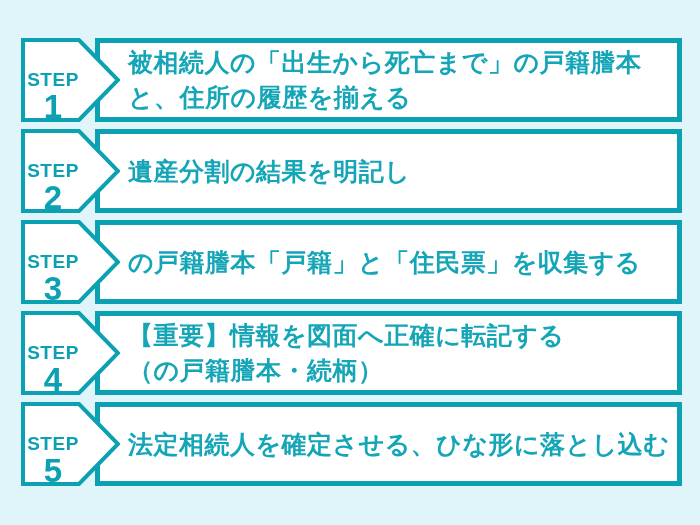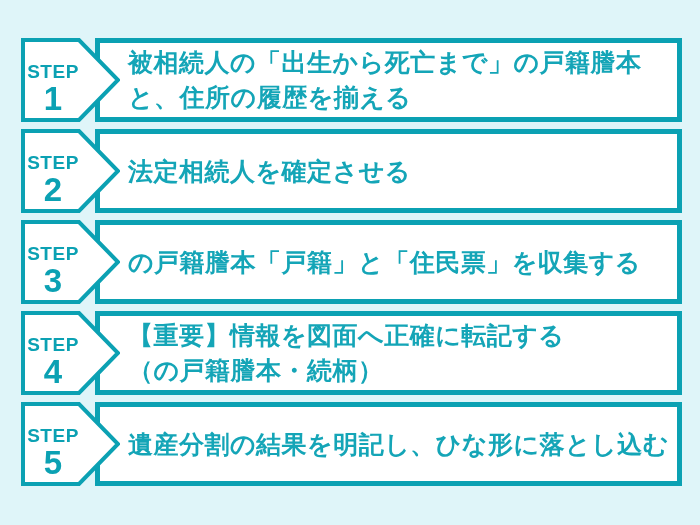--- a/index.html
+++ b/index.html
@@ -53,21 +53,21 @@
     z-index:2;
     color:var(--teal);
   }
   .step-badge svg{
     position:absolute;left:0;top:0;
     width:100%;height:100%;
     display:block;
   }
   .badge-text{
     position:absolute;
-    left:0;top:8px;
+    left:0;top:16px;
     width:64px;height:100%;
     display:flex;flex-direction:column;
     align-items:center;justify-content:center;
     gap:1px;
   }
   .badge-step{
     font-size:19px;
     font-weight:bold;
     line-height:1;
     letter-spacing:0.5px;
@@ -106,21 +106,21 @@
       <div class="step-badge">
         <svg viewBox="0 0 99 84" preserveAspectRatio="none">
           <polygon points="2,2 58,2 97,42 58,82 2,82" fill="#ffffff" stroke="currentColor" stroke-width="4" stroke-linejoin="miter"></polygon>
         </svg>
         <div class="badge-text">
           <span class="badge-step">STEP</span>
           <span class="badge-num">2</span>
         </div>
       </div>
       <div class="step-box">
-        <span class="line">法定相続人を確定させる</span>
+        <span class="line">遺産分割の結果を明記し</span>
 
       </div>
     </div>
 
     <div class="step-row">
       <div class="step-badge">
         <svg viewBox="0 0 99 84" preserveAspectRatio="none">
           <polygon points="2,2 58,2 97,42 58,82 2,82" fill="#ffffff" stroke="currentColor" stroke-width="4" stroke-linejoin="miter"></polygon>
         </svg>
         <div class="badge-text">
@@ -154,19 +154,19 @@
       <div class="step-badge">
         <svg viewBox="0 0 99 84" preserveAspectRatio="none">
           <polygon points="2,2 58,2 97,42 58,82 2,82" fill="#ffffff" stroke="currentColor" stroke-width="4" stroke-linejoin="miter"></polygon>
         </svg>
         <div class="badge-text">
           <span class="badge-step">STEP</span>
           <span class="badge-num">5</span>
         </div>
       </div>
       <div class="step-box">
-        <span class="line">遺産分割の結果を明記し、ひな形に落とし込む</span>
+        <span class="line">法定相続人を確定させる、ひな形に落とし込む</span>
 
       </div>
     </div>
 
   </div>
 </div>
 
 </body></html>

